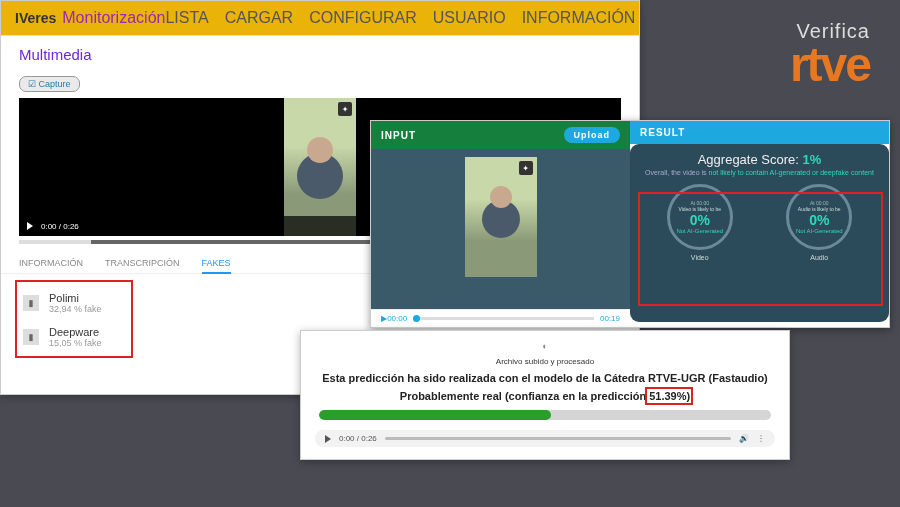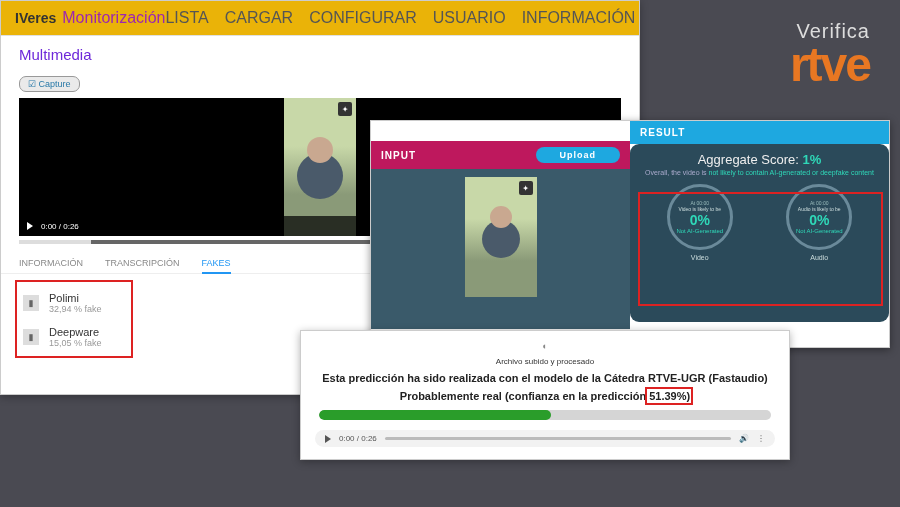--- a/index.html
+++ b/index.html
@@ -37,22 +37,22 @@
   .fake-item { display: flex; align-items: center; gap: 10px; padding: 6px 4px; }
   .fake-icon { width: 16px; height: 16px; background: #ddd; font-size: 9px; display: flex; align-items: center; justify-content: center; color: #666; }
   .fake-text { font-size: 11px; }
   .fake-text .name { color: #333; }
   .fake-text .pct { color: #999; font-size: 9px; }
   .redbox1 { position: absolute; border: 2px solid #d22; left: 14px; top: 6px; width: 118px; height: 78px; pointer-events: none; }
 
   
   .panel-df { position: absolute; left: 370px; top: 120px; width: 520px; background: #fff; border: 1px solid #ccc; box-shadow: 0 2px 8px rgba(0,0,0,0.4); display: flex; }
   .df-col { flex: 1; }
-  .df-head { background: #be185d; color: #fff; padding: 6px 10px; font-size: 10px; font-weight: bold; letter-spacing: 1px; display: flex; align-items: center; justify-content: space-between; margin-top: 20px; }
-  .df-upload { background: #1ea8e0; border-radius: 10px; padding: 3px 24px; font-size: 9px; }
+  .df-head { background: #15803d; color: #fff; padding: 6px 10px; font-size: 10px; font-weight: bold; letter-spacing: 1px; display: flex; align-items: center; justify-content: space-between; }
+  .df-upload { background: #1ea8e0; border-radius: 10px; padding: 3px 10px; font-size: 9px; }
   .df-body { background: #3a5a6a; padding: 8px; height: 160px; position: relative; }
   .df-thumb { margin: 0 auto; width: 72px; height: 120px; background: linear-gradient(#c8d8a8 35%, #8a9a78 70%); position: relative; overflow: hidden; }
   .df-thumb::after { content: ""; position: absolute; top: 24%; left: 50%; transform: translateX(-50%); width: 22px; height: 22px; background: #c9a890; border-radius: 50%; box-shadow: 0 22px 0 8px #4a5a6a; }
   .df-audio { background: #fff; display: flex; align-items: center; justify-content: space-between; padding: 4px 10px; font-size: 8px; color: #1ea8e0; border-top: 1px solid #eee; }
   .df-audio .bar { flex: 1; height: 3px; background: #ddd; margin: 0 6px; position: relative; }
   .df-audio .bar::before { content: ""; position: absolute; left: 0; top: -2px; width: 7px; height: 7px; background: #1ea8e0; border-radius: 50%; }
 
   .df-result-head { background: #1ea8e0; color: #fff; padding: 6px 10px; font-size: 10px; font-weight: bold; letter-spacing: 1px; }
   .df-result-body { background: #2b4a5a; color: #cdd; padding: 8px 10px 10px; height: 178px; position: relative; border-radius: 9px; }
   .agg { text-align: center; font-size: 13px; color: #eee; }

